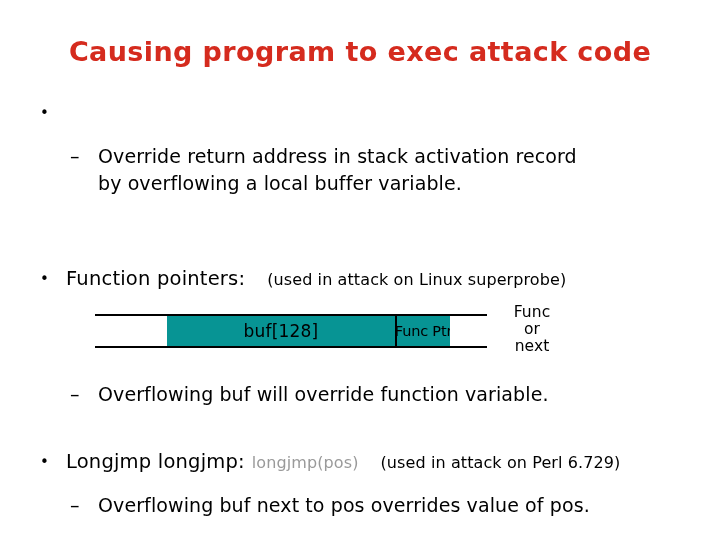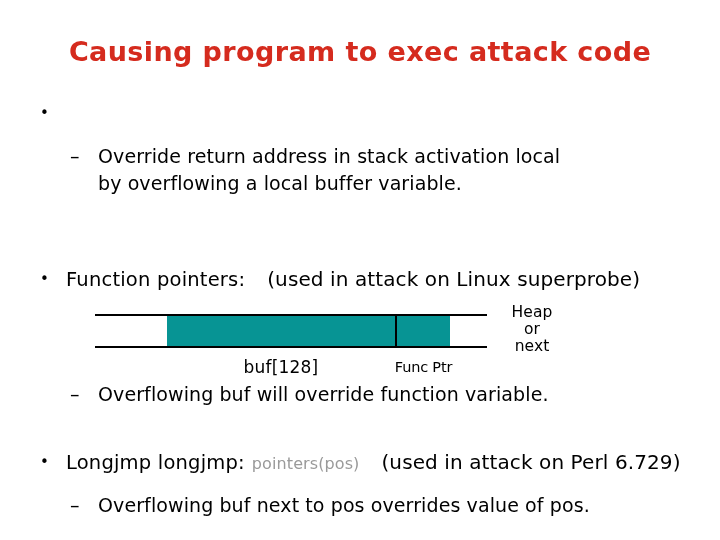--- a/index.html
+++ b/index.html
@@ -76,21 +76,21 @@
     font-size: 19px;
     line-height: 27px;
   }
   .lvl2 .bullet-text {
     line-height: 27px;
     letter-spacing: 0.1px;
   }
 
   
   .note-small {
-    font-size: 20px;
+    font-size: 16px;
     color: #000000;
     letter-spacing: 0.1px;
   }
   .code-gray {
     font-size: 16px;
     color: #9a9a9a;
     letter-spacing: 0.1px;
   }
 
   .sp-wide { display: inline-block; width: 22px; }
@@ -126,21 +126,20 @@
     top: 0;
     width: 100%;
     height: 100%;
     display: flex;
     align-items: center;
     justify-content: center;
     color: #000000;
     font-size: 17px;
     letter-spacing: 0.2px;
     white-space: nowrap;
-    margin-top: 36px;
   }
   #seg-lowmem {
     left: 0;
     width: 72px;
     background: #ffffff;
   }
   #seg-buf {
     left: 72px;
     width: 228px;
     background: #079494;
@@ -179,21 +178,21 @@
 <div id="slide">
 
   <div id="slide-title">Causing program to exec attack code</div>
 
   <div class="bullet-row lvl1" style="left:40px; top:100px;">
     <span class="bullet-mark">•</span>
   </div>
 
   <div class="bullet-row lvl2" style="left:70px; top:143px;">
     <span class="bullet-mark">–</span>
-    <span class="bullet-text">Override return address in stack activation local</span>
+    <span class="bullet-text">Override return address in stack activation record</span>
   </div>
 
   <div class="bullet-row lvl2" style="left:98px; top:170px;">
     <span class="bullet-text">by overflowing a local buffer variable.</span>
   </div>
 
   <div class="bullet-row lvl1" style="left:40px; top:266px;">
     <span class="bullet-mark">•</span>
     <span class="bullet-text"><span>Function pointers:</span><span class="sp-wide"></span><span class="note-small">(used in attack on  Linux superprobe)</span></span>
   </div>
@@ -212,34 +211,34 @@
 
     <div class="seg" id="seg-funcptr">
       <span class="seg-label">Func Ptr</span>
     </div>
 
     <div class="seg" id="seg-highmem">
       <span class="seg-label"></span>
     </div>
 
     <div id="heap-or-stack">
-      <div>Heap</div>
+      <div>Func</div>
       <div>or</div>
       <div>next</div>
     </div>
   </div>
 
   <div class="bullet-row lvl2" style="left:70px; top:381px;">
     <span class="bullet-mark">–</span>
     <span class="bullet-text">Overflowing  buf  will override function variable.</span>
   </div>
 
   <div class="bullet-row lvl1" style="left:40px; top:449px;">
     <span class="bullet-mark">•</span>
-    <span class="bullet-text"><span>Longjmp longjmp:</span><span class="sp-thin"></span><span class="code-gray">pointers(pos)</span><span class="sp-wide"></span><span class="note-small">(used in attack on  Perl 6.729)</span></span>
+    <span class="bullet-text"><span>Longjmp longjmp:</span><span class="sp-thin"></span><span class="code-gray">longjmp(pos)</span><span class="sp-wide"></span><span class="note-small">(used in attack on  Perl 6.729)</span></span>
   </div>
 
   <div class="bullet-row lvl2" style="left:70px; top:492px;">
     <span class="bullet-mark">–</span>
     <span class="bullet-text">Overflowing buf next to pos overrides value of pos.</span>
   </div>
 
 </div>
 
 </body></html>

